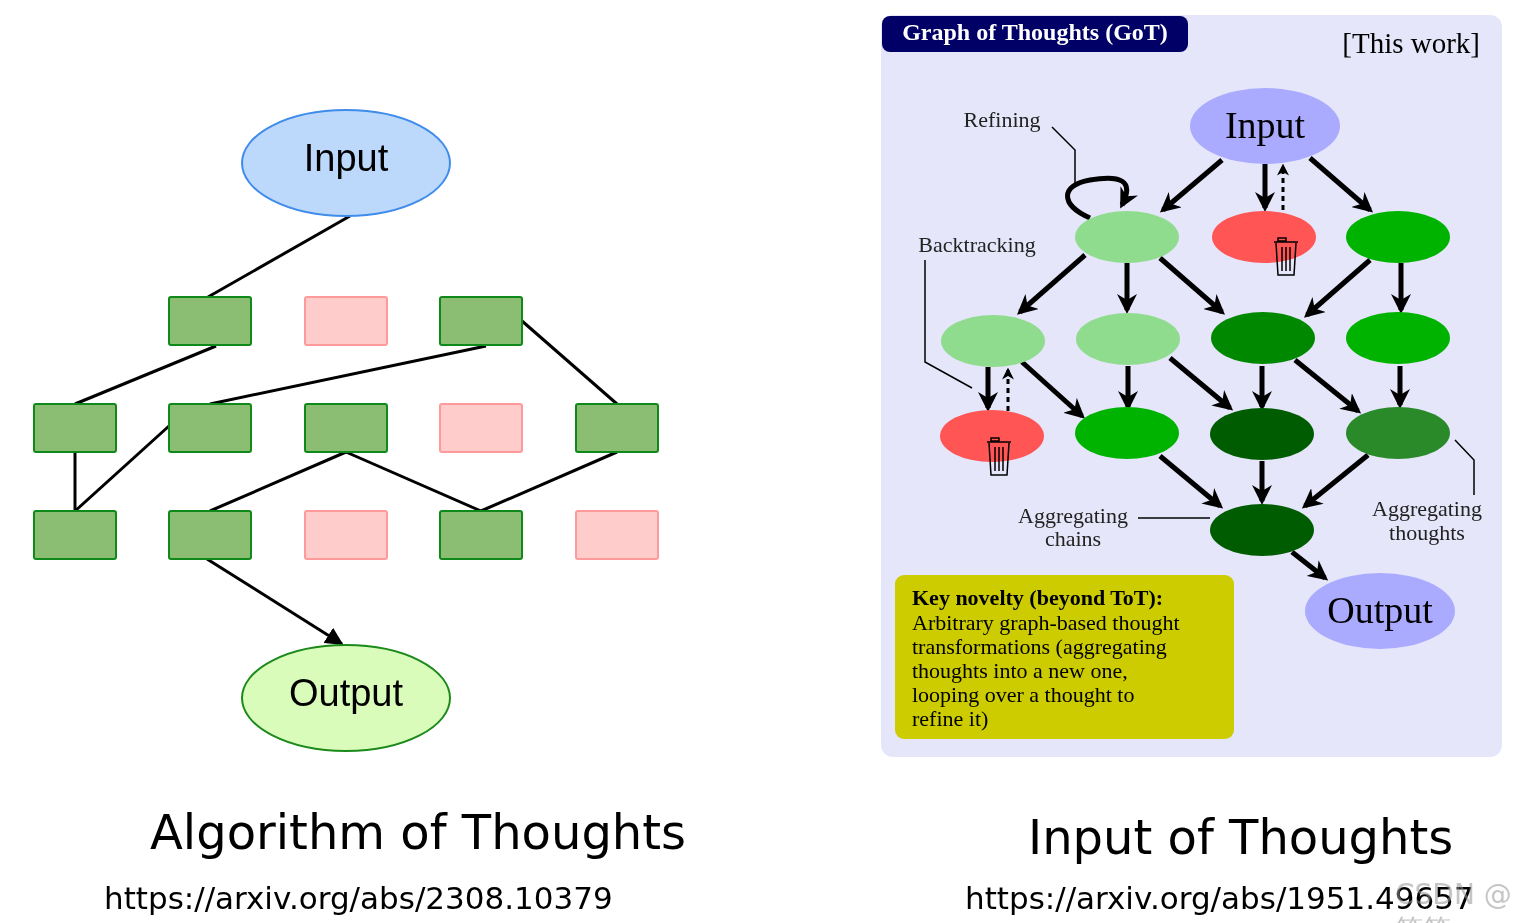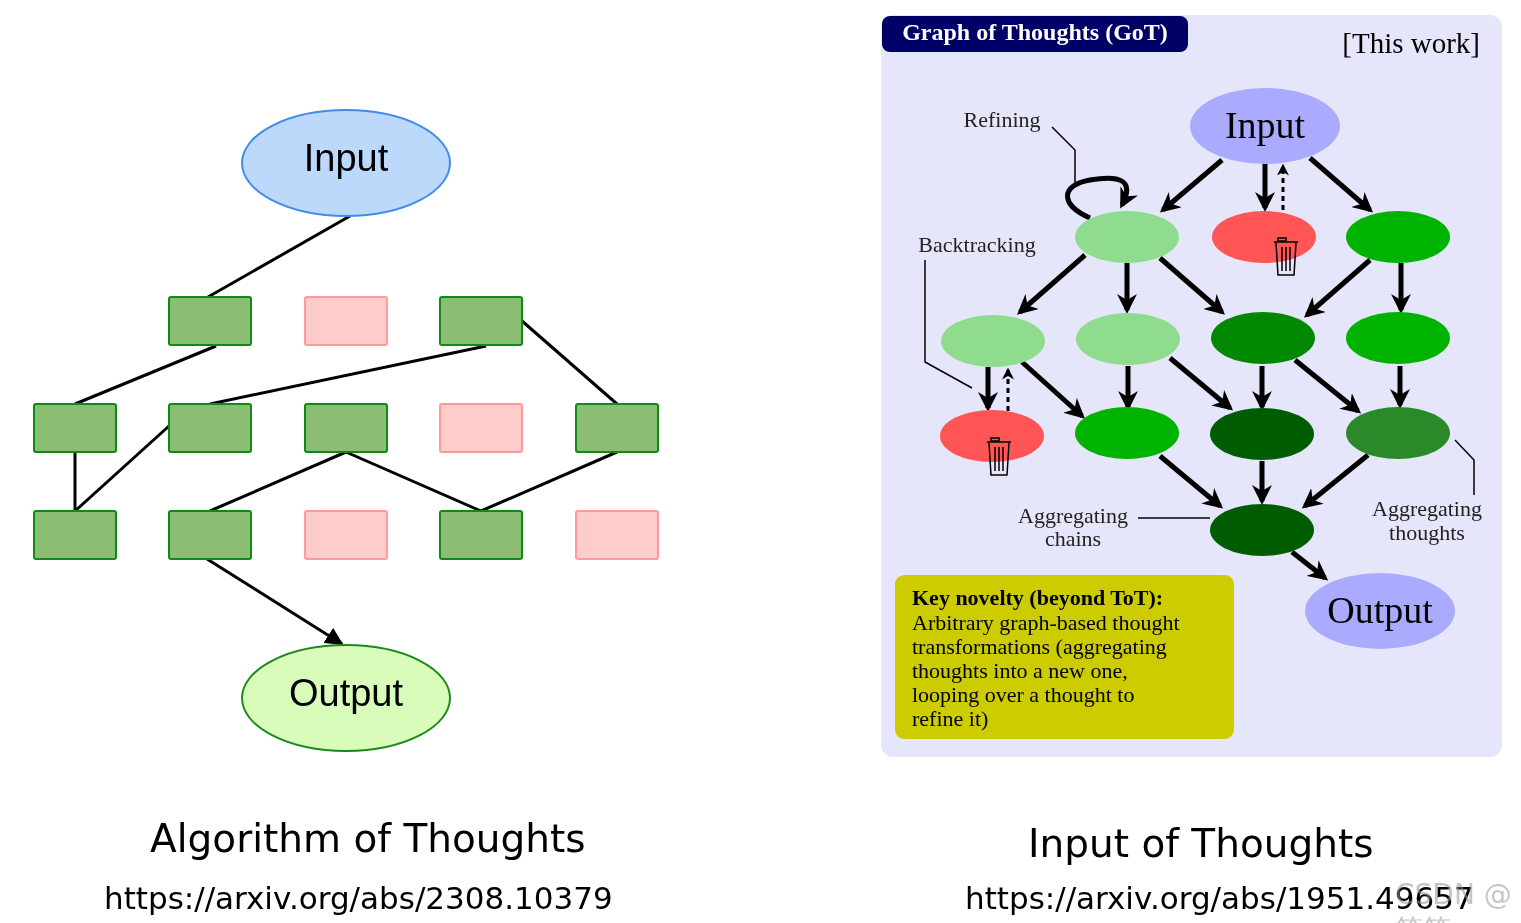--- a/index.html
+++ b/index.html
@@ -1,20 +1,20 @@
 <!DOCTYPE html>
 <html><head>
 <meta charset="utf-8">
 <style>
   html, body { margin: 0; padding: 0; background: #ffffff; }
   body { width: 1521px; height: 923px; position: relative; overflow: hidden;
          font-family: "Liberation Sans", sans-serif; }
   svg { position: absolute; left: 0; top: 0; }
   .caption { position: absolute; font-family: "DejaVu Sans", sans-serif; color: #000; white-space: nowrap; }
-  .title-cap { font-size: 39px; margin-top: 12px; }
+  .title-cap { font-size: 48px; }
   .url-cap { font-size: 31px; }
   .watermark { position: absolute; left: 1395px; top: 878px; font-size: 28px; color: rgba(150,150,150,0.55);
                font-family: "DejaVu Sans", sans-serif; }
 </style>
 </head>
 <body>
 
 <svg id="canvas" width="1521" height="923" viewBox="0 0 1521 923">
   <defs>
     <marker id="arrowThin" viewBox="0 0 10 10" refX="9" refY="5" markerWidth="6" markerHeight="6" orient="auto-start-reverse">

